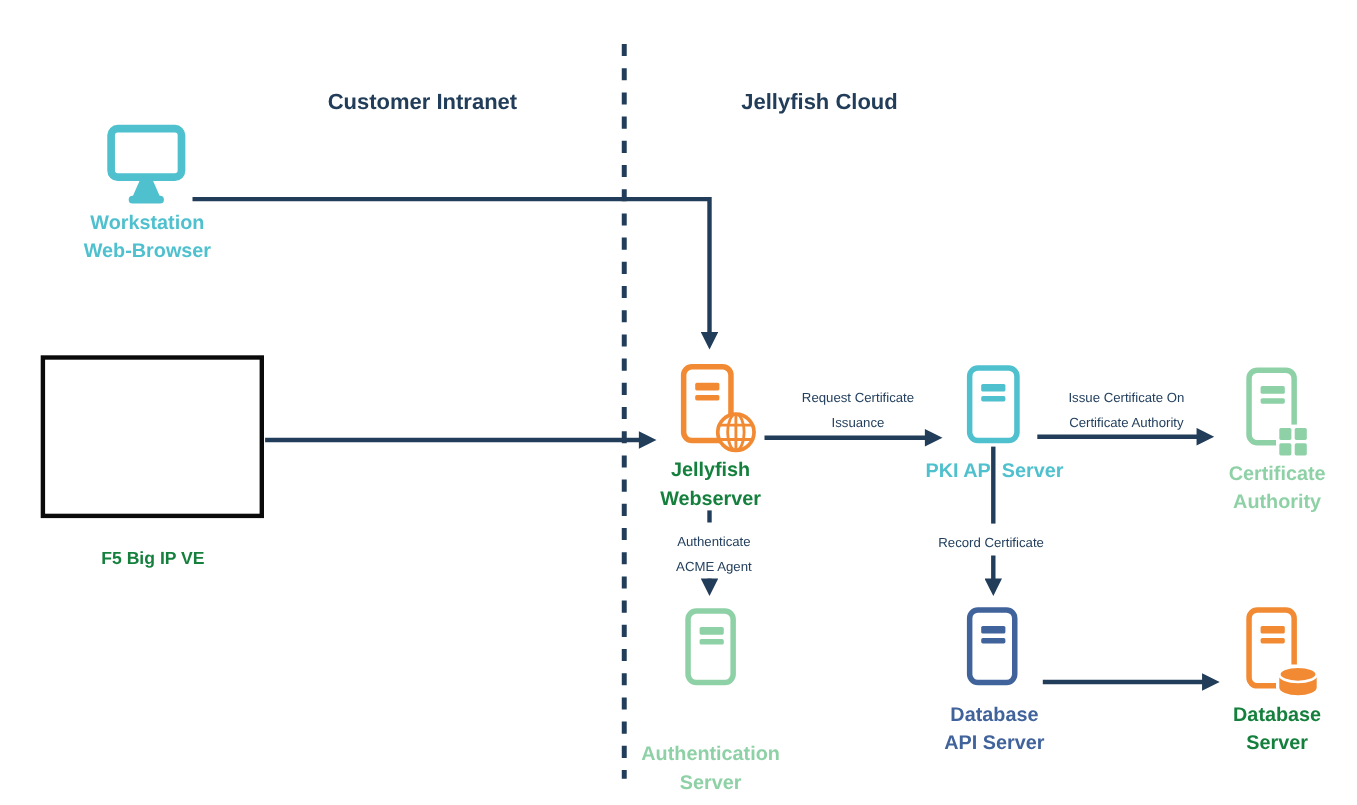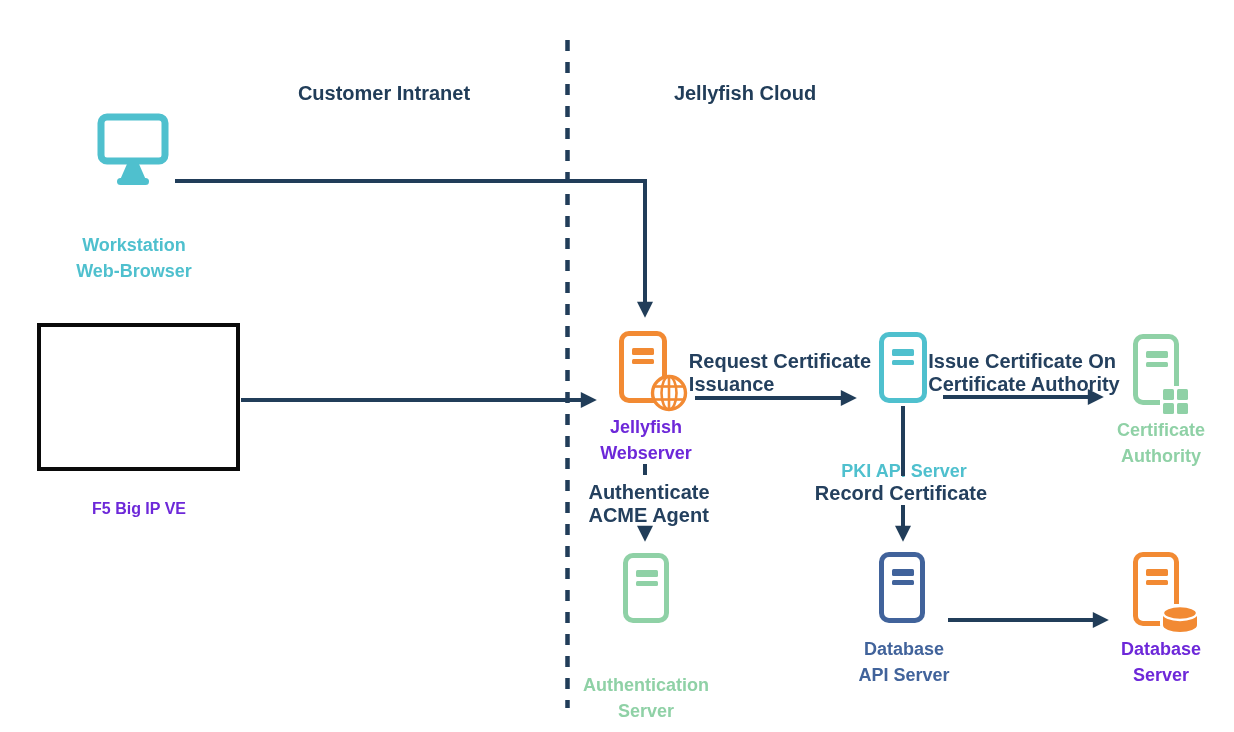--- a/index.html
+++ b/index.html
@@ -16,25 +16,25 @@
     position:absolute;transform:translateX(-50%);
     font-size:20px;font-weight:bold;color:#213D59;white-space:nowrap;
   }
   .label{
     position:absolute;transform:translateX(-50%);
     font-size:18px;font-weight:bold;line-height:26px;text-align:center;
     white-space:pre-line;
   }
   .flow{
     position:absolute;transform:translateX(-50%);
-    font-size:20px;font-weight:700;line-height:23px;text-align:left;
+    font-size:12px;font-weight:400;line-height:23px;text-align:center;
     color:#24405E;white-space:pre-line;
   }
-  .c-teal{color:#4FC0CE;margin-top:43px;}
-  .c-orange{color:#6d28d9;}
+  .c-teal{color:#4FC0CE;}
+  .c-orange{color:#15803d;}
   .c-green{color:#8FD1A6;}
   .c-slate{color:#41639B;}
 
   
   .server{
     position:absolute;background:#fff;border:5px solid var(--c);
     border-radius:10px;box-sizing:border-box;
   }
   .server .b1, .server .b2{
     position:absolute;left:8px;width:22px;background:var(--c);border-radius:1.5px;

